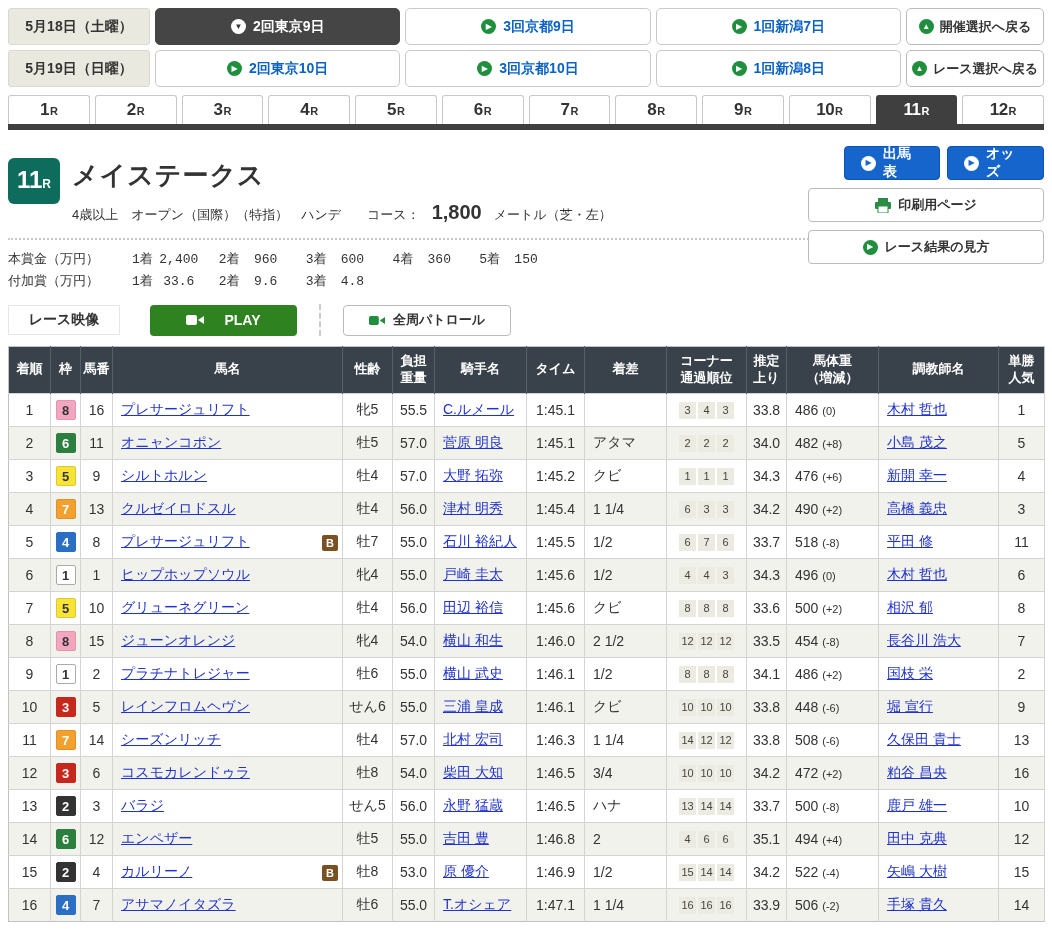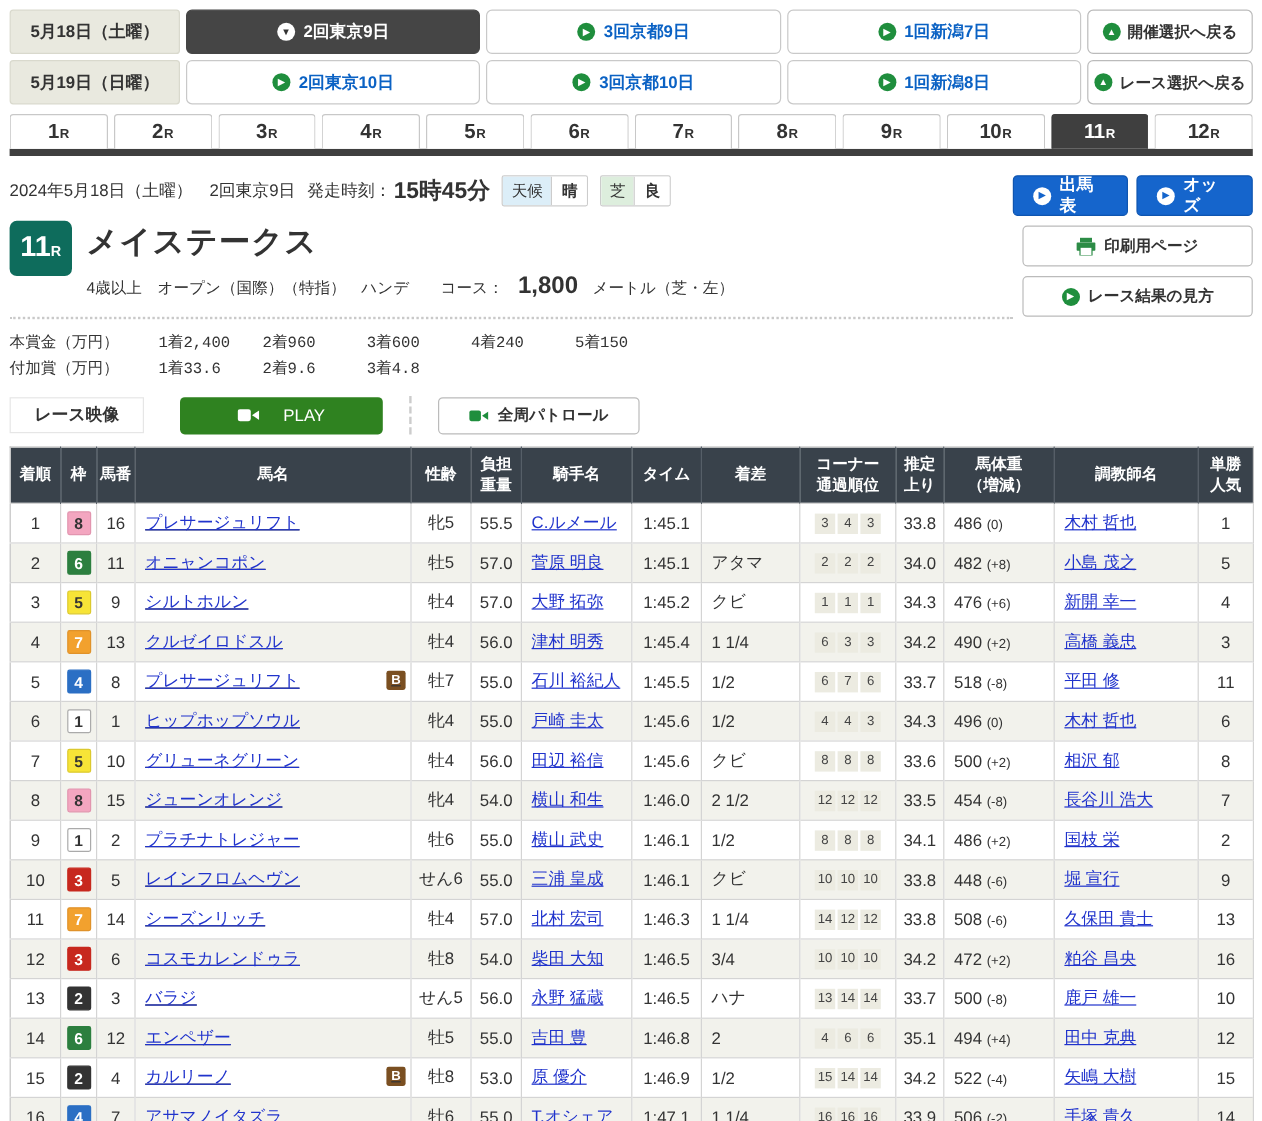--- a/index.html
+++ b/index.html
@@ -48,51 +48,51 @@
   .rno-badge .n { font-size:24px; font-weight:bold; }
   .rno-badge .r { font-size:12px; font-weight:bold; }
   .race-name { font-size:26px; font-weight:600; letter-spacing:1px; }
   .race-cond { font-size:13px; margin-top:8px; display:flex; align-items:baseline; gap:12px; flex-wrap:wrap; }
   .race-cond .big { font-size:20px; font-weight:bold; }
   .dotted-sep { border-top:2px dotted #c9c9c9; margin:14px 0 10px 0; }
   .prize-line { display:flex; align-items:baseline; font-size:13px; margin-top:4px; }
   .prize-label { width:110px; }
   .prize-pair { display:inline-flex; align-items:baseline;font-family:Liberation Mono, monospace; }
   .prize-place { margin-left:14px; }
-  .prize-amt { min-width:52px; text-align:left; }
+  .prize-amt { min-width:52px; text-align:center; }
   .btn-blue { background:#1565cc; color:#fff; font-size:14px; font-weight:bold; border:1px solid #0f55b0;
               border-radius:4px; height:34px; display:inline-flex; align-items:center; justify-content:center;
               gap:7px; cursor:pointer; padding:0 16px; }
   .btn-row { display:flex; gap:7px; }
-  .btn-white { background:#fff; border:1px solid #bbb; border-radius:4px; height:34px; width:192px;
+  .btn-white { background:#fff; border:1px solid #bbb; border-radius:4px; height:34px; width:236px;
                display:flex; align-items:center; justify-content:center; gap:7px; font-size:13px; font-weight:bold; cursor:pointer; }
 
   
   .video-row { display:flex; align-items:center; margin:14px 0 10px 0; }
   .video-label { width:112px; height:30px; background:#fff; border:1px solid #e6e6e6; display:flex;
                  align-items:center; justify-content:center; font-size:14px; font-weight:bold; }
-  .play-btn { width:169px; height:31px; background:#2f8220; border-radius:4px; color:#fff; font-weight:normal;
+  .play-btn { width:147px; height:31px; background:#2f8220; border-radius:4px; color:#fff; font-weight:bold;
               font-size:14px; display:flex; align-items:center; justify-content:center; gap:20px; margin-left:30px; cursor:pointer; }
   .v-divider { border-left:2px dashed #ccc; height:32px; margin:0 22px; }
   .patrol-btn { width:168px; height:31px; background:#fff; border:1px solid #bbb; border-radius:4px;
                 display:flex; align-items:center; justify-content:center; gap:8px; font-size:13px; font-weight:bold; cursor:pointer; }
 
   
   table.results { border-collapse:collapse; table-layout:fixed; width:1036px; margin-top:4px; border:1px solid #c2c2c2; }
   .results th { background:#39424b; color:#fff; font-size:13px; font-weight:bold; text-align:center;
                 border-right:1px solid #565f68; padding:6px 1px; white-space:pre-line; line-height:1.3; height:46px; }
   .results th:last-child { border-right:none; }
   .results td { border-right:1px solid #d4d4d4; border-top:1px solid #d4d4d4; font-size:14px;
                 height:33px; padding:1px 4px; text-align:center; overflow:hidden; }
   .results tbody tr:nth-child(even) { background:#f2f2ec; }
   td.al { text-align:left; padding-left:8px; }
   a.link { color:#2033cc; text-decoration:underline; cursor:pointer; }
   .waku { display:inline-block; width:20px; height:20px; line-height:20px; font-size:13px; font-weight:bold;
           border-radius:2px; text-align:center; vertical-align:middle; }
-  .horse-cell { display:flex; align-items:flex-start;text-decoration:underline; }
+  .horse-cell { display:flex; align-items:flex-end; }
   .horse-cell a { margin-right:auto; }
   .b-badge { display:inline-block; width:16px; height:16px; line-height:16px; background:#7a4f21; color:#fff;
              font-size:11px; font-weight:bold; text-align:center; border-radius:2px; margin-left:4px; }
   .corner-box { display:inline-block; min-width:17px; height:17px; line-height:17px; padding:0 2px;
                 background:#ecebe1; font-size:11px; color:#444; margin:0 1px; }
   .t-time { font-size:15px; }
   .t-margin { font-size:12px; }
   .bw-diff { font-size:11px; }
 </style>
 </head>
@@ -187,33 +187,20 @@
         <span class="tab-r">R</span>
       </div>
       <div class="race-tab">
         <span class="tab-num">12</span>
         <span class="tab-r">R</span>
       </div>
     </div>
 
   <div class="race-header">
     <div class="rh-left">
-      <div class="date-line">
-        <span>2024年5月18日（土曜）　2回東京9日</span>
-        <span>発走時刻：</span>
-        <span class="start-time" style="margin-left:-8px">15時45分</span>
-        <span class="cond-badge">
-          <span class="k sky">天候</span>
-          <span class="v">晴</span>
-        </span>
-        <span class="cond-badge">
-          <span class="k turf">芝</span>
-          <span class="v">良</span>
-        </span>
-      </div>
       <div class="race-title">
         <div class="rno-badge">
           <span class="n">11</span>
           <span class="r">R</span>
         </div>
         <div>
           <div class="race-name">メイステークス</div>
           <div class="race-cond">
             <span>4歳以上　オープン（国際）（特指）　ハンデ</span>
             <span style="margin-left:14px">コース：</span>
@@ -229,21 +216,21 @@
               <span class="prize-place">1着</span>
               <span class="prize-amt">2,400</span>
             </span><span class="prize-pair">
               <span class="prize-place">2着</span>
               <span class="prize-amt">960</span>
             </span><span class="prize-pair">
               <span class="prize-place">3着</span>
               <span class="prize-amt">600</span>
             </span><span class="prize-pair">
               <span class="prize-place">4着</span>
-              <span class="prize-amt">240</span>
+              <span class="prize-amt">360</span>
             </span><span class="prize-pair">
               <span class="prize-place">5着</span>
               <span class="prize-amt">150</span>
             </span></span>
       </div>
       <div class="prize-line">
         <span class="prize-label">付加賞（万円）</span>
         <span id="prize-added"><span class="prize-pair">
               <span class="prize-place">1着</span>
               <span class="prize-amt">33.6</span>

